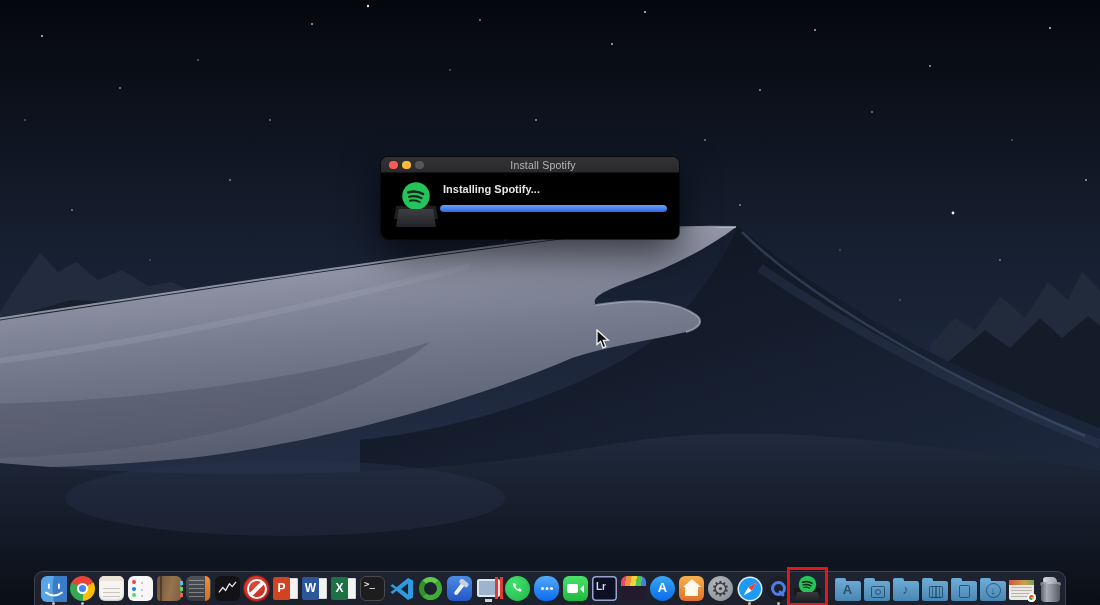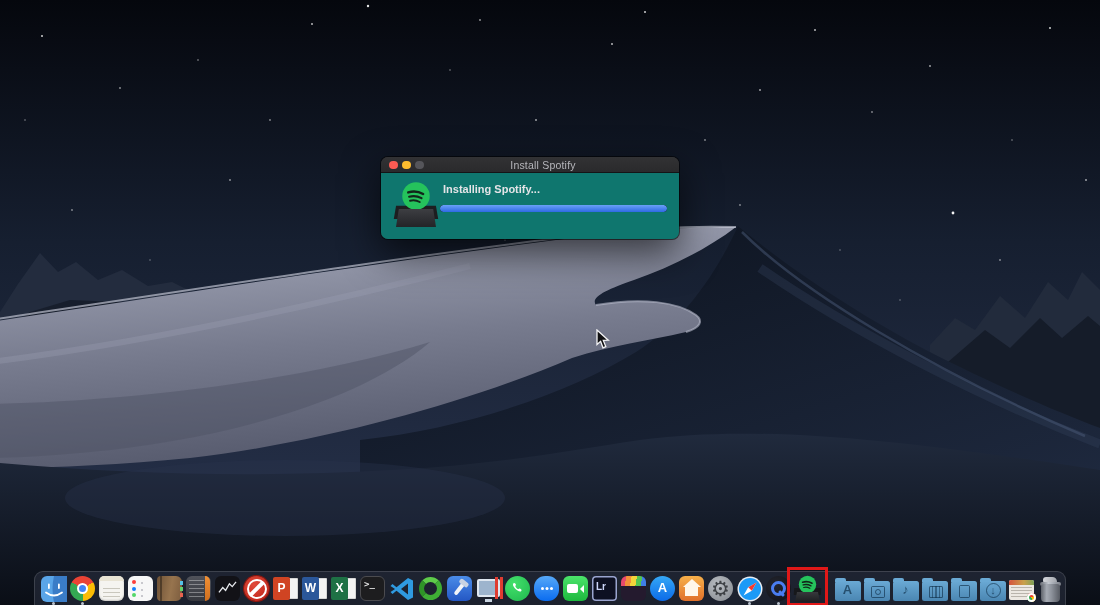--- a/index.html
+++ b/index.html
@@ -12,21 +12,21 @@
           border-radius:7px;box-shadow:0 14px 38px rgba(0,0,0,.65),0 0 0 1px rgba(0,0,0,.55);
           background:#343436;}
   .titlebar{position:relative;height:15px;background:linear-gradient(#323234,#2a2a2c);
             border-bottom:1px solid #141416;border-radius:7px 7px 0 0;}
   .tl{position:absolute;top:3.5px;width:8.5px;height:8.5px;border-radius:50%;}
   .tl.close{left:8px;background:#fc5b53;}
   .tl.min{left:21px;background:#fdbc2e;}
   .tl.zoom{left:34px;background:#55555a;}
   .wtitle{position:absolute;left:0;right:0;top:1.5px;text-align:center;
           font-size:10.5px;color:#b6b6bb;letter-spacing:.2px;margin-left:26px;}
-  .wbody{position:relative;height:66px;background:#0f766e;border-radius:0 0 7px 7px;}
+  .wbody{position:relative;height:66px;background:#000000;border-radius:0 0 7px 7px;}
   .appicon{position:absolute;left:13px;top:6px;width:44px;height:52px;}
   .appicon .backflap{position:absolute;left:1px;top:26px;width:42px;height:14px;
           background:#1d1e20;transform:perspective(40px) rotateX(18deg);}
   .appicon svg.sp{position:absolute;left:7px;top:2px;width:30px;height:30px;}
   .appicon .boxfront{position:absolute;left:2px;top:30px;width:40px;height:18px;
           background:linear-gradient(#3d3e42,#232427);
           clip-path:polygon(7% 0,93% 0,100% 100%,0% 100%);}
   .status{position:absolute;left:62px;top:10px;font-size:11px;font-weight:600;color:#e4e4e7;}
   .progress{position:absolute;left:59px;top:32px;width:227px;height:6.5px;border-radius:4px;
             background:#26262a;overflow:hidden;}

